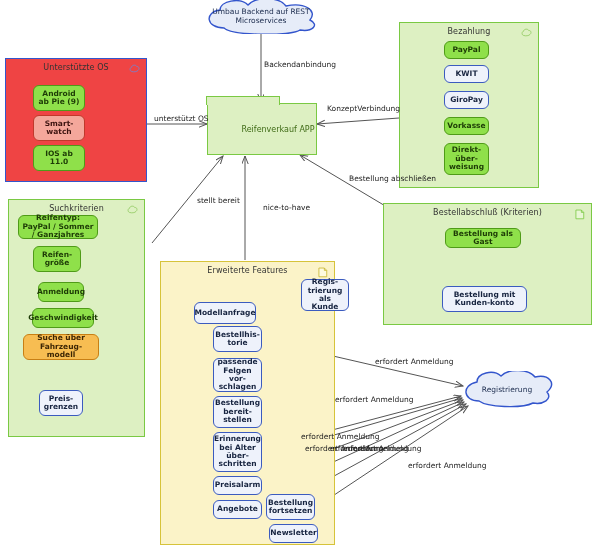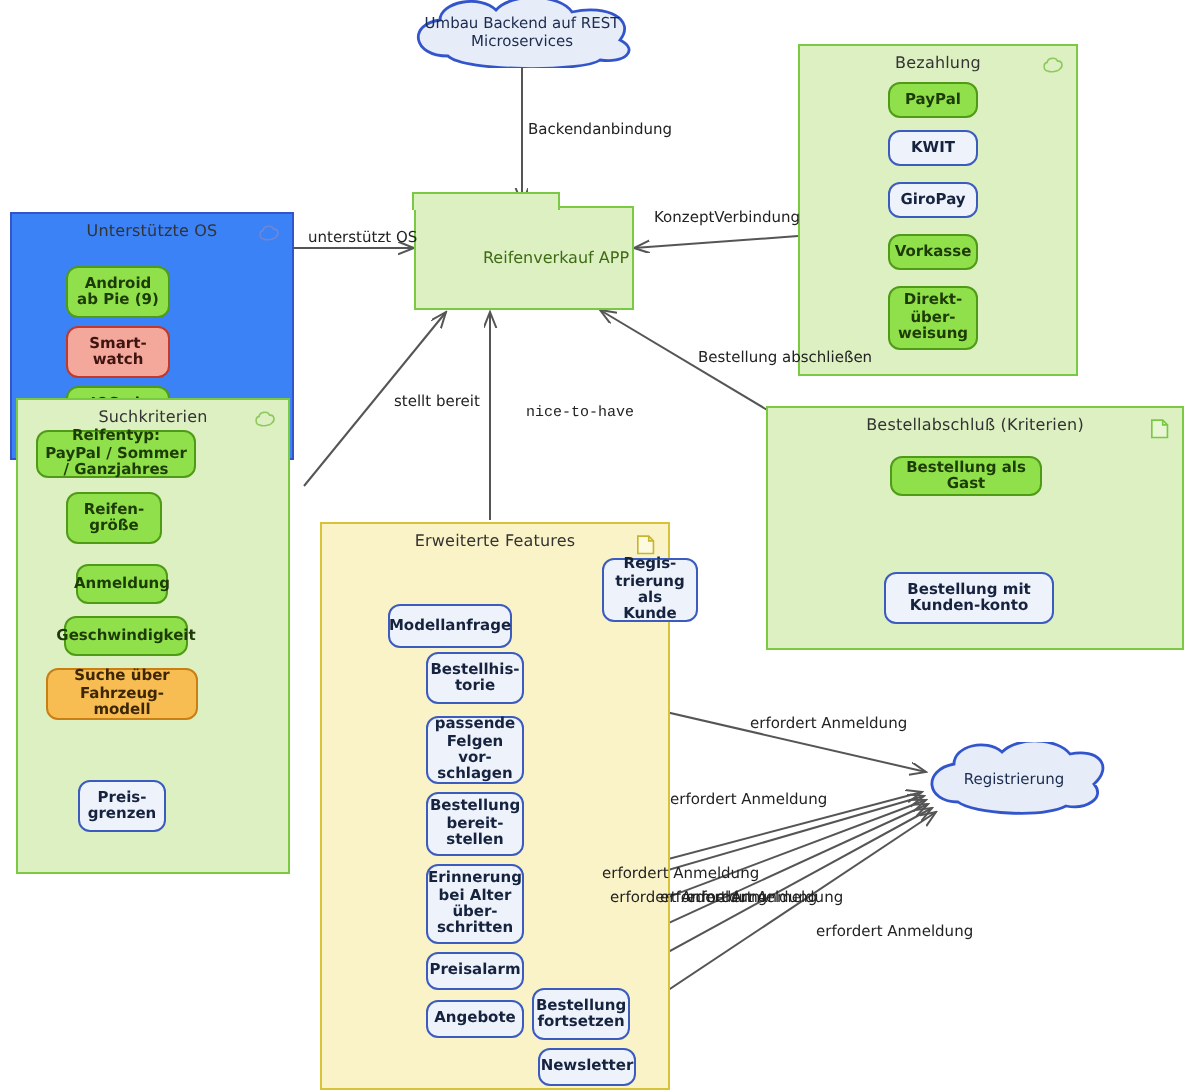--- a/index.html
+++ b/index.html
@@ -76,21 +76,21 @@
                C108,2 122,10 114,20 C124,25 116,32 104,30 C96,36 36,36 28,28 Z" fill="#e6ecf8" stroke="#3355cc" stroke-width="1.4"></path>
     </svg>
     <span>Umbau Backend auf REST Microservices</span>
   </div>
 
   <div class="pkg" style="left:207px;top:103px;width:110px;height:52px;">
     <div class="pkg-tab"></div>
     <div class="pkg-lbl">Reifenverkauf APP</div>
   </div>
 
-  <div class="grp" style="left:5px;top:58px;width:142px;height:124px;background:#3b82f6;border:1.6px solid #3355cc;margin-top:48px;">
+  <div class="grp" style="left:5px;top:58px;width:142px;height:124px;background:#ef4444;border:1.6px solid #3355cc;">
     <div class="grp-title">Unterstützte OS</div>
     <svg class="grp-ico" viewBox="0 0 11 9">
       <path d="M3,7.5 C0.6,7.5 0.4,3.6 2.6,3.2 C2.8,0.8 7,0.4 7.8,2.6
                C10,2.2 10.8,5 9,6.4 C8.4,7.8 4,8.2 3,7.5 Z" fill="none" stroke="#6f86d6" stroke-width="0.8"></path>
     </svg>
     <div class="node n-green" style="left:27px;top:26px;width:52px;height:26px;">
       <span>Android ab Pie (9)</span>
     </div>
     <div class="node n-red" style="left:27px;top:56px;width:52px;height:26px;">
       <span>Smart-watch</span>
@@ -207,21 +207,21 @@
                C90,3 98,12 88,21 C94,28 84,34 74,32 C62,38 28,36 20,30 Z" fill="#e6ecf8" stroke="#3355cc" stroke-width="1.4"></path>
     </svg>
     <span>Registrierung</span>
   </div>
 
   <div class="elabel" style="left:264px;top:60px;">Backendanbindung</div>
   <div class="elabel" style="left:154px;top:114px;">unterstützt OS</div>
   <div class="elabel" style="left:327px;top:104px;">KonzeptVerbindung</div>
   <div class="elabel" style="left:349px;top:174px;">Bestellung abschließen</div>
   <div class="elabel" style="left:197px;top:196px;">stellt bereit</div>
-  <div class="elabel" style="left:263px;top:203px;font-family:Liberation Mono, monospace;">nice-to-have</div>
+  <div class="elabel" style="left:263px;top:203px;">nice-to-have</div>
 
   <div class="elabel" style="left:375px;top:357px;">erfordert Anmeldung</div>
   <div class="elabel" style="left:335px;top:395px;">erfordert Anmeldung</div>
   <div class="elabel" style="left:301px;top:432px;">erfordert Anmeldung</div>
   <div class="elabel" style="left:305px;top:444px;">erfordert Anmeldung</div>
   <div class="elabel" style="left:330px;top:444px;">erfordert Anmeldung</div>
   <div class="elabel" style="left:343px;top:444px;">erfordert Anmeldung</div>
   <div class="elabel" style="left:408px;top:461px;">erfordert Anmeldung</div>
 
 </div>

